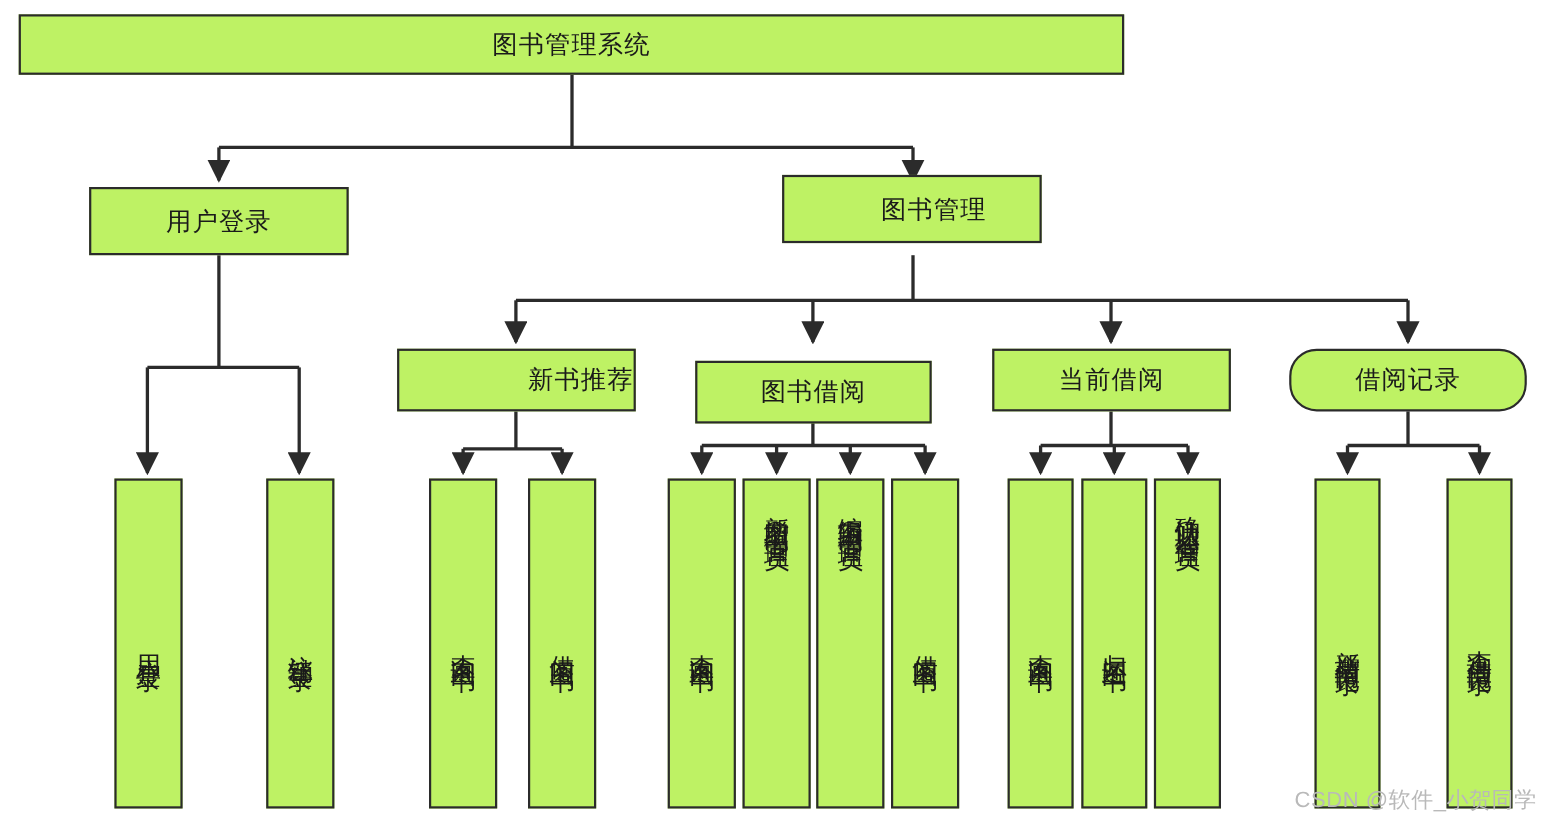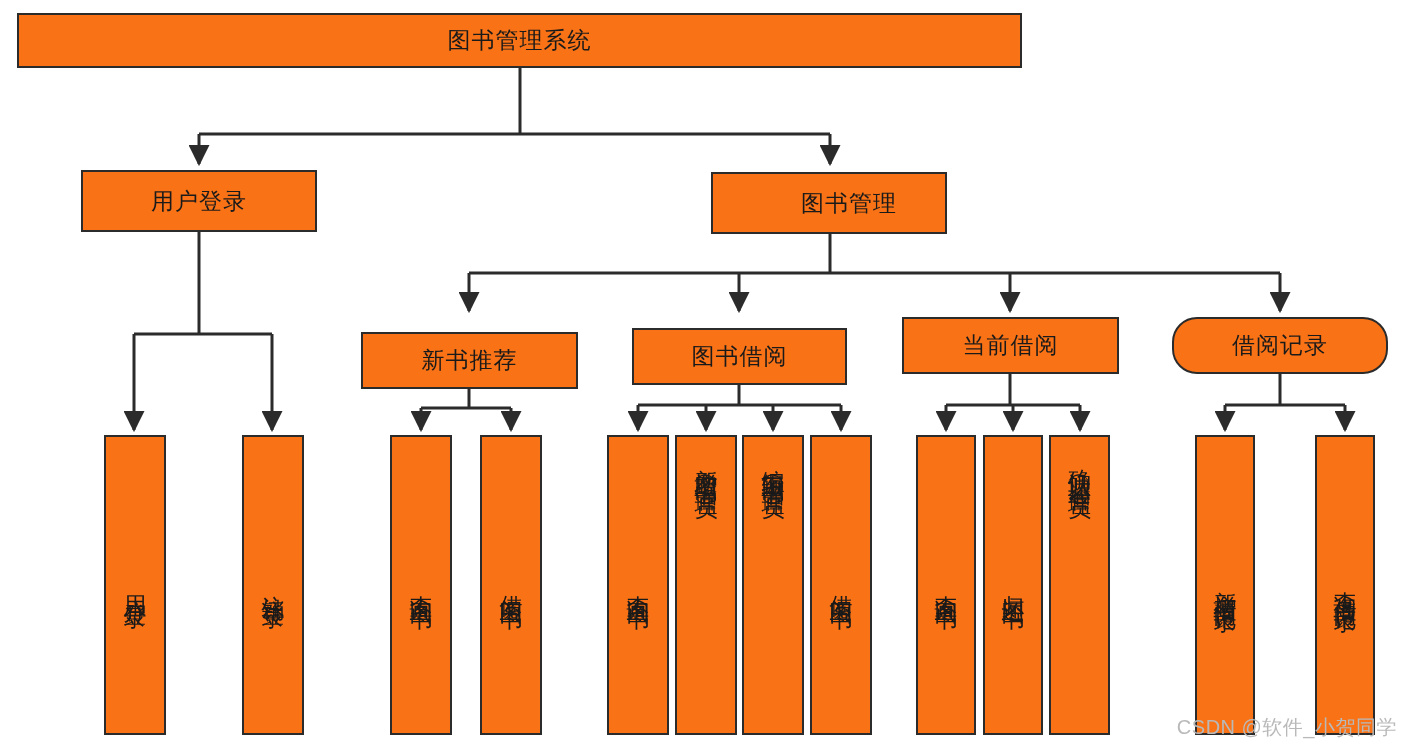--- a/index.html
+++ b/index.html
@@ -19,21 +19,21 @@
     position: absolute;
     left: 0;
     top: 0;
     width: 1405px;
     height: 747px;
   }
   .node {
     position: absolute;
     box-sizing: border-box;
     border: 2px solid #2b2b2b;
-    background: #f97316;
+    background: #bef264;
     display: flex;
     align-items: center;
     justify-content: center;
     color: #1a1a1a;
     z-index: 2;
   }
   .node .label-h {
     font-size: 23px;
     line-height: 1.15;
     letter-spacing: 1px;
@@ -122,25 +122,25 @@
     </g>
   </svg>
 
   <div class="node" style="left:17px; top:13px; width:1005px; height:55px;">
     <span class="label-h">图书管理系统</span>
   </div>
 
   <div class="node" style="left:81px; top:170px; width:236px; height:62px;">
     <span class="label-h">用户登录</span>
   </div>
-  <div class="node" style="left:711px; top:172px; width:236px; height:62px;padding-left:40px;">
+  <div class="node" style="left:711px; top:159px; width:236px; height:62px;padding-left:40px;">
     <span class="label-h">图书管理</span>
   </div>
 
-  <div class="node" style="left:361px; top:332px; width:217px; height:57px;">
+  <div class="node" style="left:361px; top:317px; width:217px; height:57px;justify-content:flex-end;">
     <span class="label-h">新书推荐</span>
   </div>
   <div class="node" style="left:632px; top:317px; width:215px; height:57px;margin-top:11px;">
     <span class="label-h">图书借阅</span>
   </div>
   <div class="node" style="left:902px; top:317px; width:217px; height:57px;text-align:center;">
     <span class="label-h">当前借阅</span>
   </div>
   <div class="node" style="left:1172px; top:317px; width:216px; height:57px;border-radius:25px;">
     <span class="label-h">借阅记录</span>

